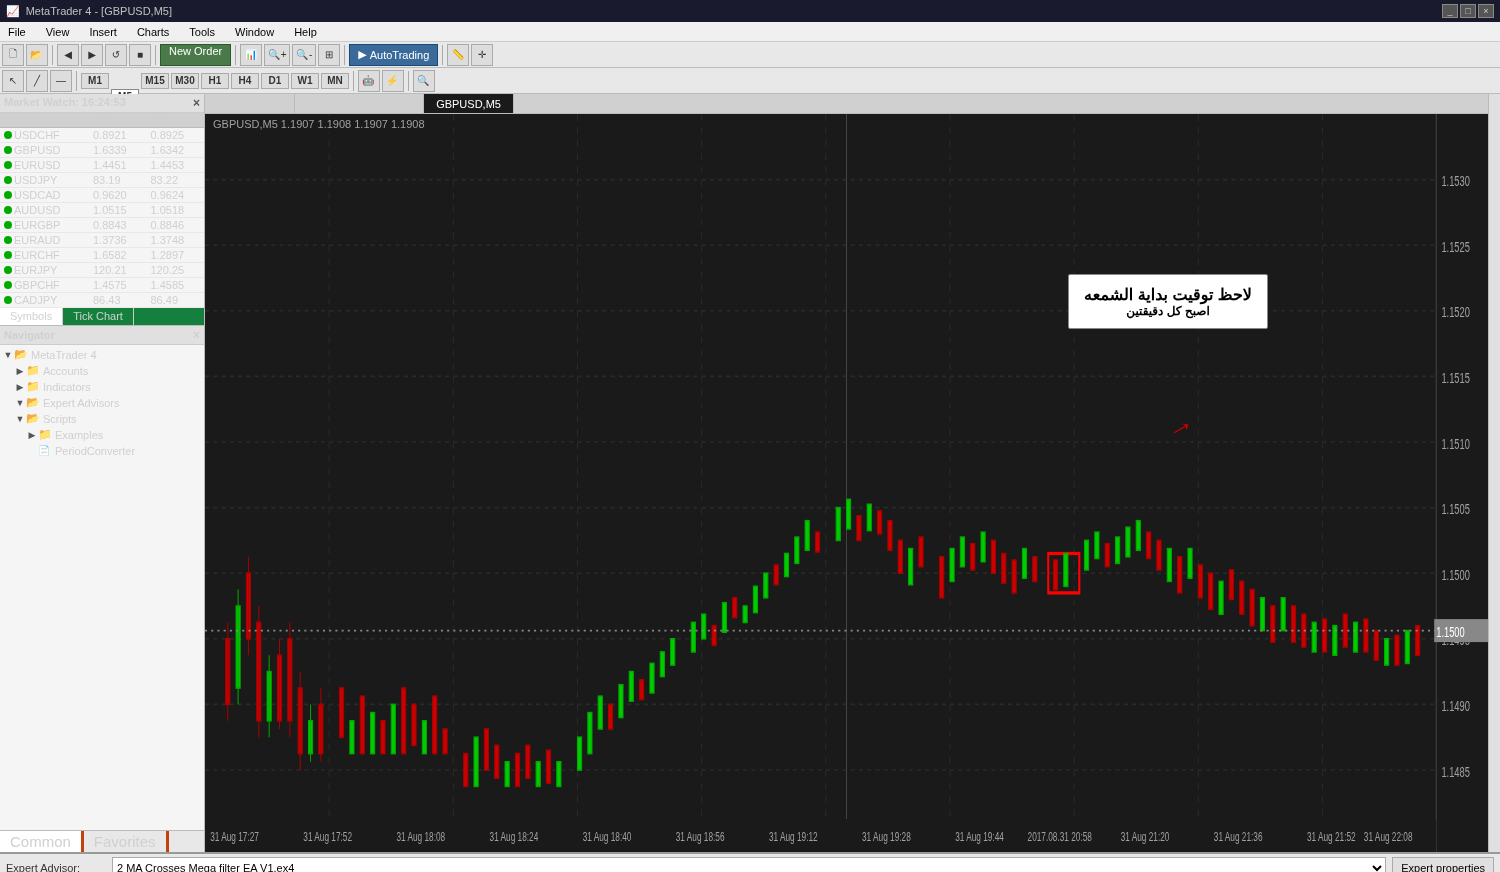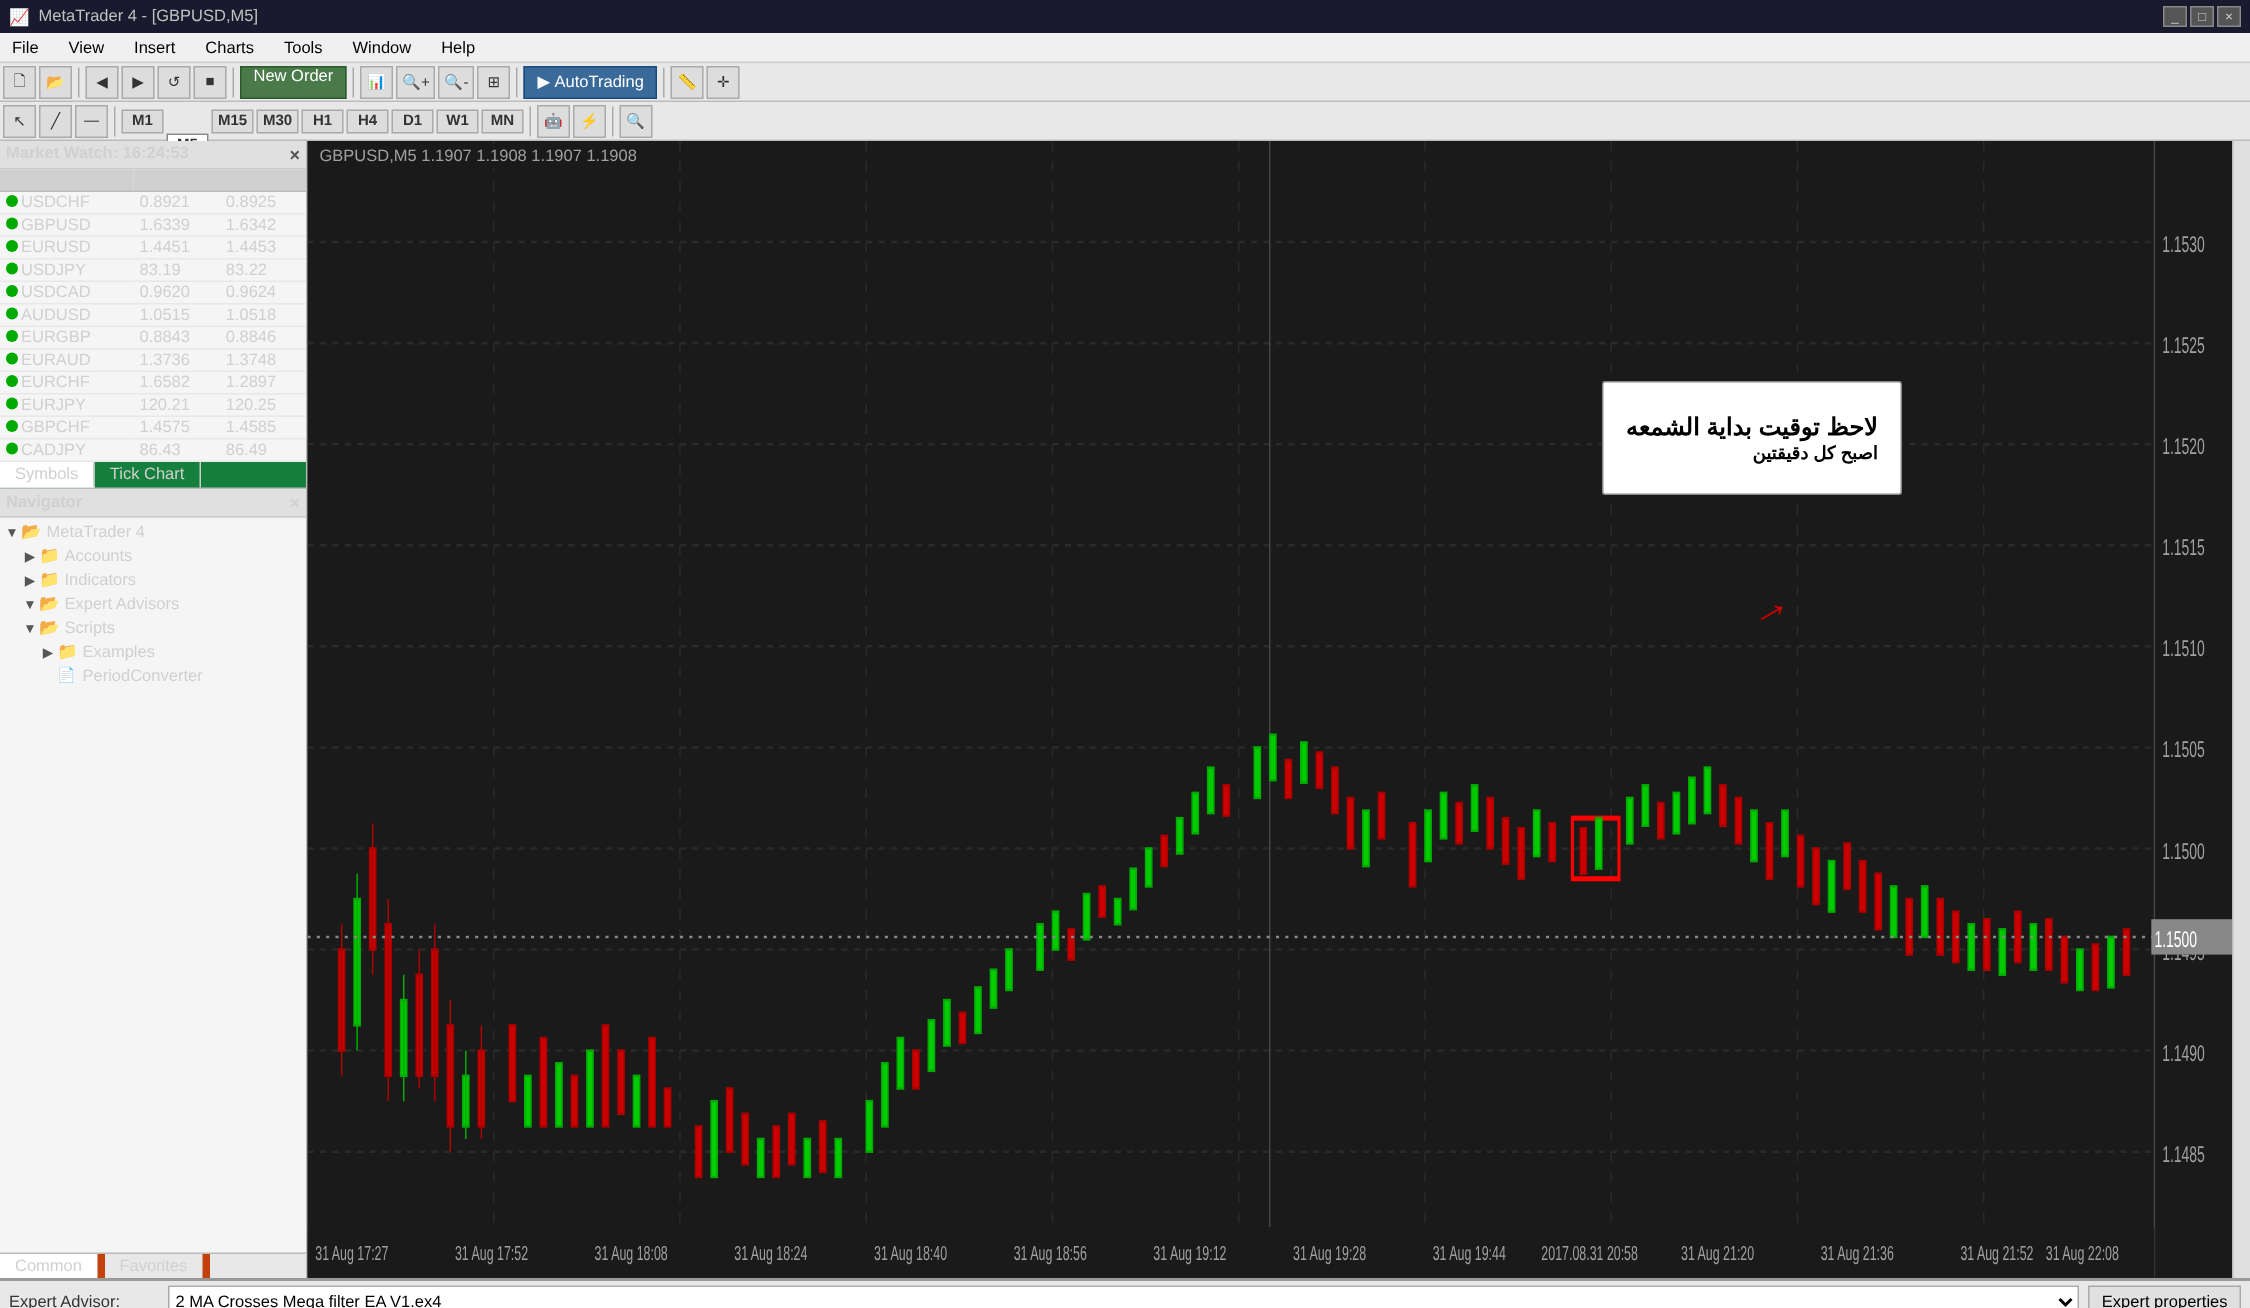--- a/index.html
+++ b/index.html
@@ -49,31 +49,31 @@
     #nav-tree { flex: 1; overflow-y: auto; padding: 2px; }
     .tree-item { display: flex; align-items: center; padding: 1px 0; cursor: pointer; }
     .tree-indent { margin-left: 12px; }
     .tree-indent2 { margin-left: 24px; }
     .tree-expand { width: 12px; height: 12px; display: inline-flex; align-items: center; justify-content: center; font-size: 9px; color: #555; }
     .tree-icon { width: 14px; height: 14px; margin-right: 3px; }
     .folder-icon::before { content: '📁'; font-size: 11px; }
     .folder-open-icon::before { content: '📂'; font-size: 11px; }
     .item-icon::before { content: '📄'; font-size: 10px; }
     .nav-tabs { display: flex; border-top: 1px solid #bbb; background: #e8e8e8; }
-    .nav-tab { padding: 2px 10px; cursor: pointer; font-size: 11px; border-right: 5px solid #c2410c; }
+    .nav-tab { padding: 2px 10px; cursor: pointer; font-size: 15px; border-right: 3px solid #c2410c; }
     .nav-tab.active { background: #fff; }
 
     
     #chart-area { flex: 1; background: #1a1a1a; position: relative; overflow: hidden; }
 
     
     #chart-header { background: #1a1a1a; color: #a0a0a0; font-size: 11px; padding: 2px 4px; }
 
     
-    .annotation-box { position: absolute; background: white; border: 1px solid #888; padding: 20px 15px; font-size: 14px; color: #000; font-weight: bold; direction: rtl; border-radius: 2px; }
+    .annotation-box { position: absolute; background: white; border: 1px solid #888; padding: 10px 15px; text-align: center; font-size: 14px; color: #000; font-weight: bold; direction: rtl; border-radius: 2px; }
 
     
     #right-sidebar { width: 12px; background: #e0e0e0; border-left: 1px solid #bbb; }
 
     
     #chart-tabs { background: #d0d0d0; height: 20px; display: flex; align-items: center; border-bottom: 1px solid #bbb; }
     .chart-tab { padding: 2px 12px; font-size: 11px; cursor: pointer; border-right: 1px solid #bbb; height: 100%; display: flex; align-items: center; }
     .chart-tab.active { background: #1a1a1a; color: #fff; }
 
     
@@ -322,20 +322,25 @@
       <div class="nav-tabs">
         <div class="nav-tab active">Common</div>
         <div class="nav-tab">Favorites</div>
       </div>
     </div>
 
   </div>
 
   <div id="chart-area" style="flex:1; display:flex; flex-direction:column;">
 
+    <div id="chart-tabs">
+      <div class="chart-tab">EURUSD,M1</div>
+      <div class="chart-tab">EURUSD,M2 (offline)</div>
+      <div class="chart-tab active">GBPUSD,M5</div>
+    </div>
 
     <div style="flex:1; position:relative; overflow:hidden;">
       <div id="chart-header" style="position:absolute; top:2px; left:4px; color:#a0a0a0; font-size:11px; z-index:10;">GBPUSD,M5 1.1907 1.1908 1.1907 1.1908</div>
 
       <svg width="100%" height="100%" style="position:absolute; top:0; left:0;" viewBox="0 0 1240 450" preserveAspectRatio="none">
 
         <rect width="1240" height="450" fill="#1a1a1a"></rect>
 
         <line x1="0" y1="40" x2="1190" y2="40" stroke="#2a2a2a" stroke-width="1" stroke-dasharray="4,4"></line>
         <line x1="0" y1="80" x2="1190" y2="80" stroke="#2a2a2a" stroke-width="1" stroke-dasharray="4,4"></line>

